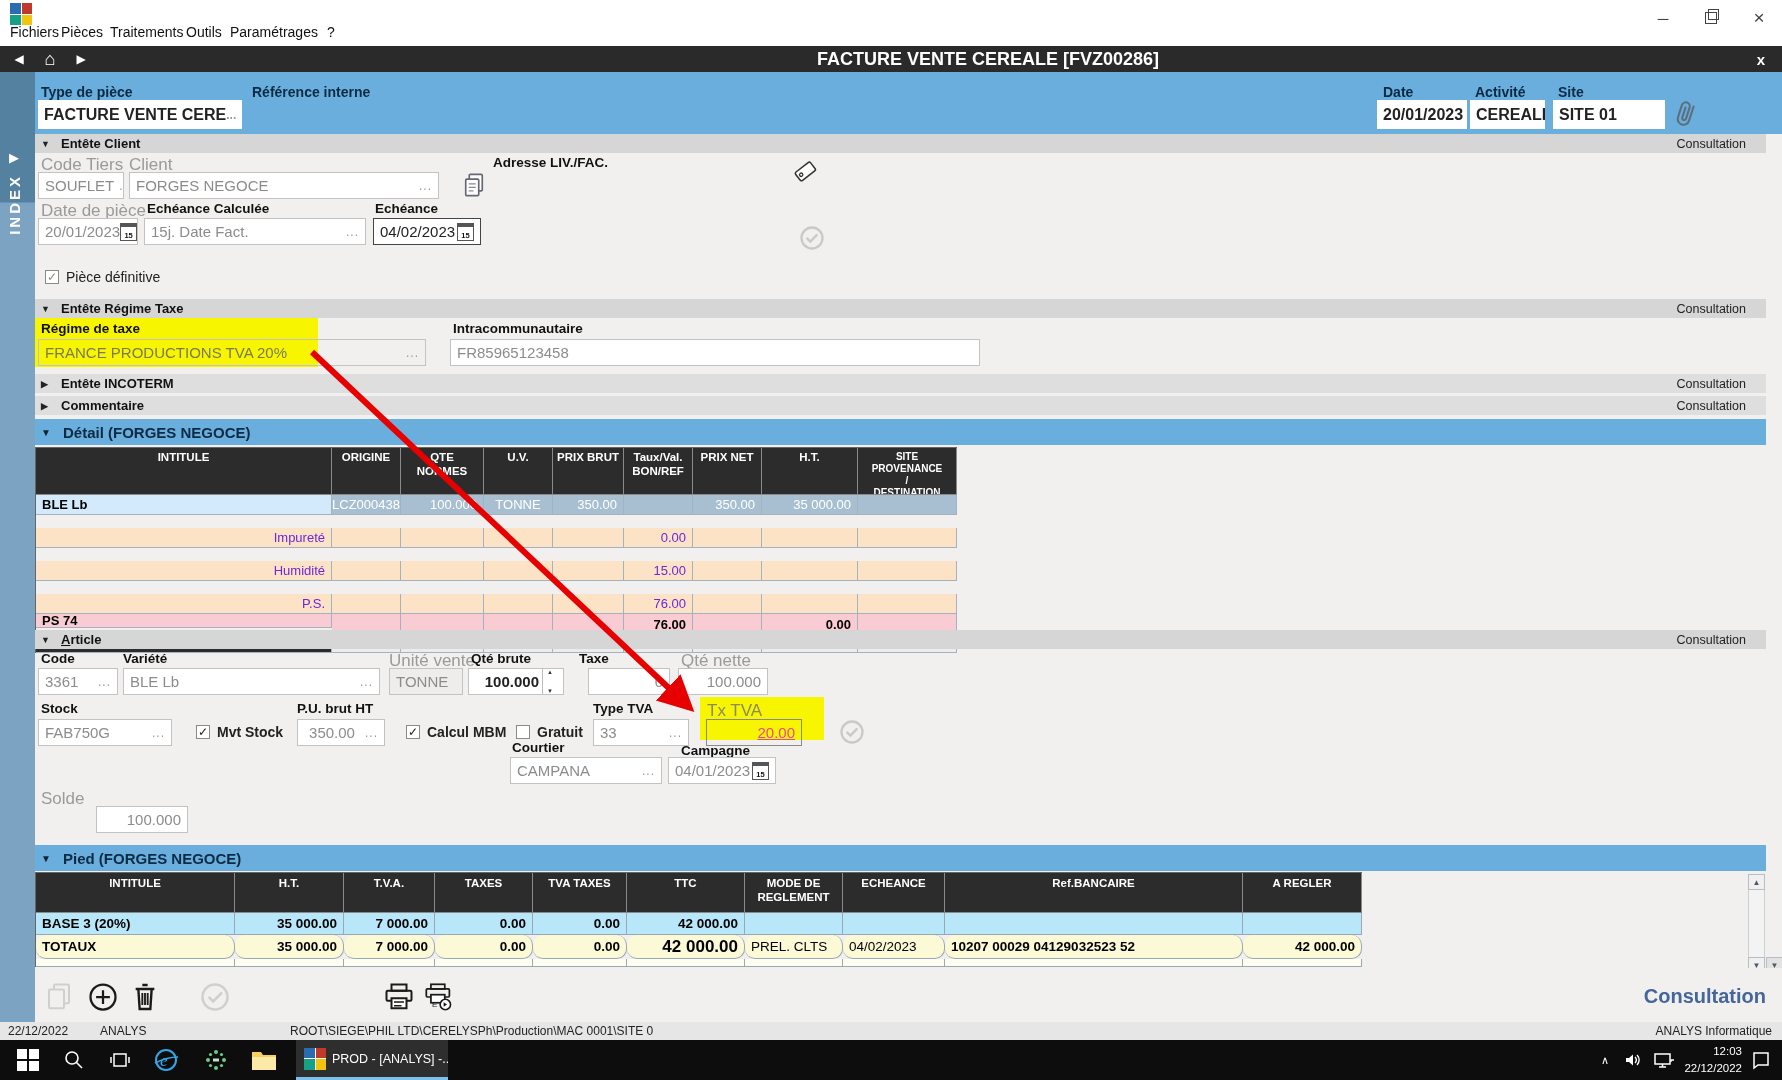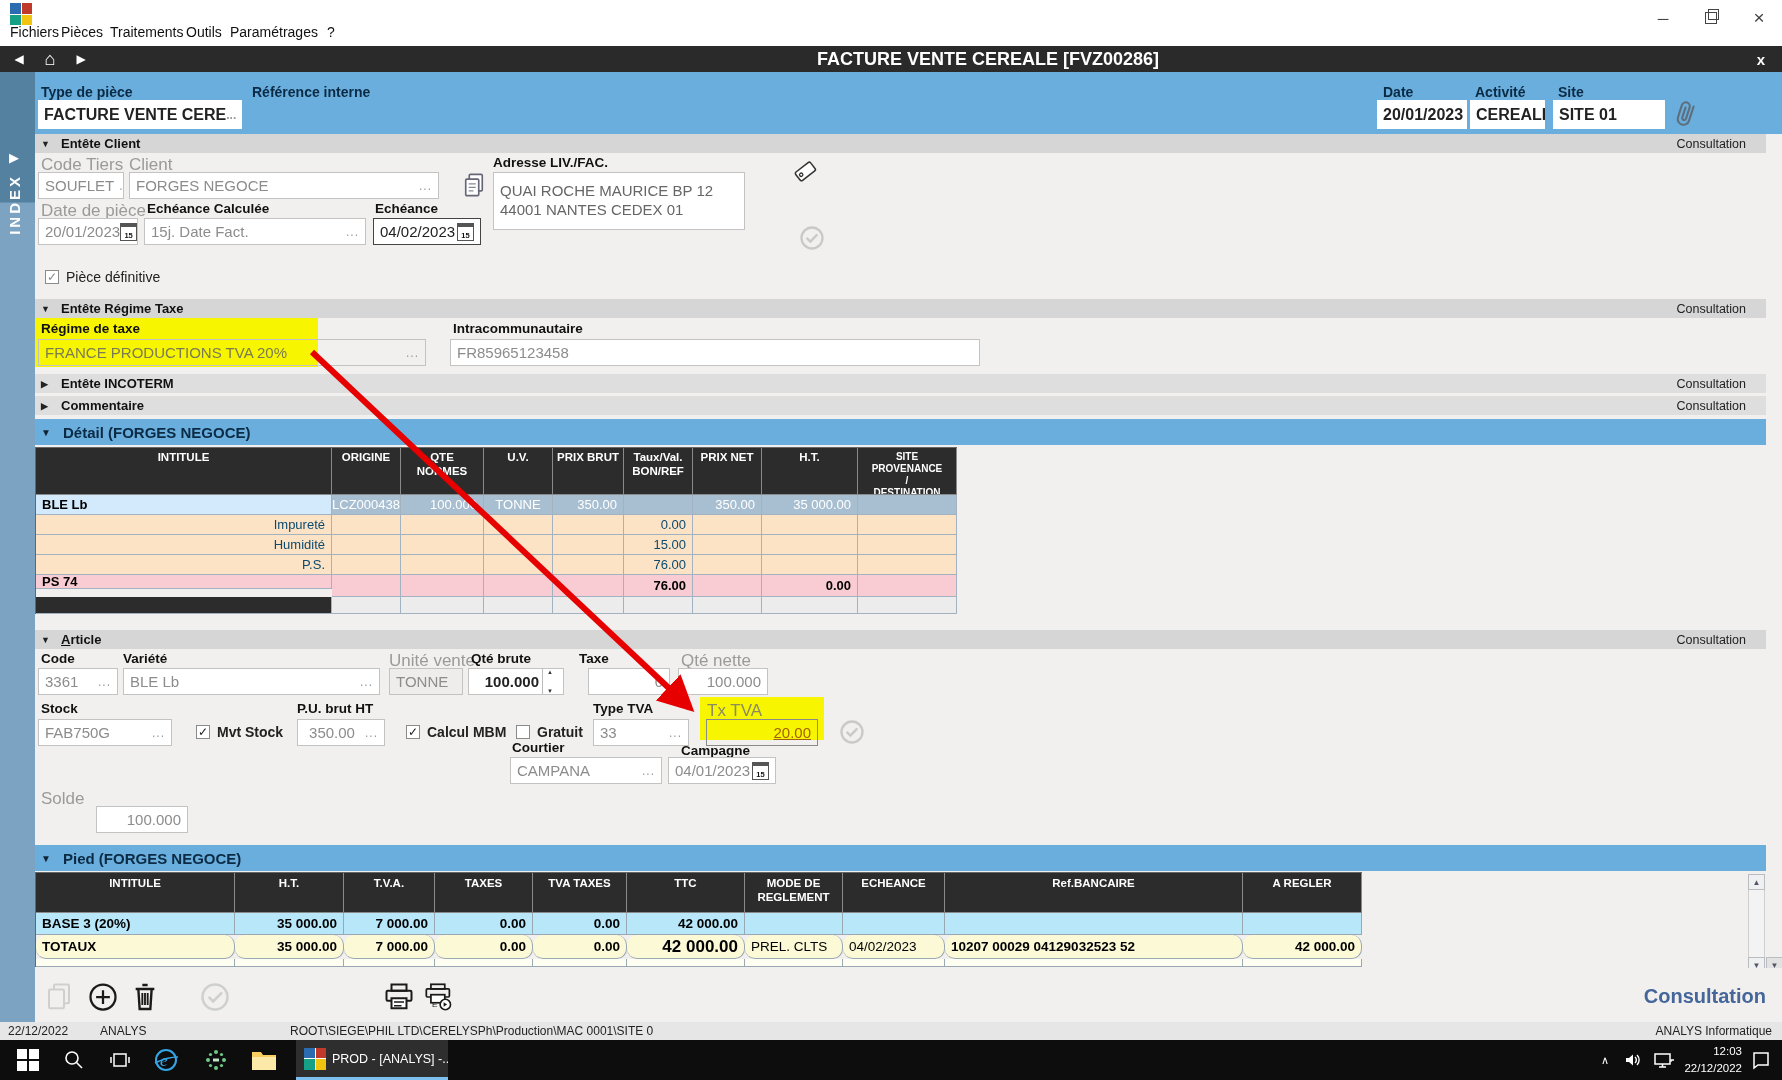--- a/index.html
+++ b/index.html
@@ -51,21 +51,21 @@
   
   .dgrid{position:absolute;left:35px;top:447px;display:grid;
     grid-template-columns:296px 69px 83px 69px 71px 69px 69px 96px 99px;border-left:1px solid #666;border-top:1px solid #666;}
   .dh{background:#2c2c2c;color:#fff;font-weight:bold;font-size:11.5px;text-align:center;white-space:pre-line;line-height:1.2;
     height:47px;box-sizing:border-box;border-right:1px solid #8a8a8a;border-bottom:1px solid #8a8a8a;
     display:flex;align-items:flex-start;justify-content:center;padding-top:3px;overflow:hidden;}
   .dc{height:20px;box-sizing:border-box;border-right:1px solid #a3b2c0;border-bottom:1px solid #a3b2c0;
     font-size:13px;display:flex;align-items:center;padding:0 6px;overflow:hidden;white-space:nowrap;}
   .r-main .dc{background:#a8bfd1;color:#fff;}
   .r-main .dc.first{background:#d3eafc;color:#000;font-weight:bold;}
-  .r-char .dc{background:#fde3c6;color:#0c4a6e;}
+  .r-char .dc{background:#fde3c6;color:#6d28d9;margin-top:13px;}
   .ra{justify-content:flex-end;}
   .ca{justify-content:center;}
   
   .pgrid{position:absolute;left:35px;top:872px;display:grid;
     grid-template-columns:199px 109px 91px 98px 94px 118px 98px 102px 298px 119px;border-left:1px solid #666;border-top:1px solid #666;}
   .ph{background:#2c2c2c;color:#fff;font-weight:bold;font-size:11.5px;text-align:center;white-space:pre-line;line-height:1.25;
     height:40px;box-sizing:border-box;border-right:1px solid #8a8a8a;border-bottom:1px solid #8a8a8a;
     display:flex;align-items:flex-start;justify-content:center;padding-top:3px;}
   .pc{box-sizing:border-box;border-right:1px solid #9aa8b4;border-bottom:1px solid #9aa8b4;font-size:13.5px;
     display:flex;align-items:center;padding:0 6px;overflow:hidden;white-space:nowrap;}
@@ -175,24 +175,20 @@
   <div class="fld" style="left:129px;top:172px;width:310px;">
     <span>FORGES NEGOCE</span>
       <span class="dots">...</span>
   </div>
   <div class="abs" style="left:462px;top:172px;">
     <svg width="24" height="26" viewBox="0 0 20 22">
         <rect x="6" y="2" width="11" height="14" rx="1" fill="#fff" stroke="#667" stroke-width="1.4"></rect>
         <rect x="3" y="6" width="11" height="14" rx="1" fill="#fff" stroke="#667" stroke-width="1.4"></rect>
         <path d="M5.5 10h6M5.5 13h6M5.5 16h4" stroke="#889" stroke-width="1"></path>
       </svg>
-  </div>
-  <div class="fld" style="left:493px;top:172px;width:252px;height:58px;align-items:flex-start;flex-direction:column;justify-content:center;line-height:1.25;color:#666;">
-    <span>QUAI ROCHE MAURICE BP 12</span>
-    <span>44001  NANTES CEDEX 01</span>
   </div>
   <div class="abs" style="left:792px;top:158px;">
     <svg width="26" height="26" viewBox="0 0 22 22">
         <g transform="rotate(-38 11 11)">
           <rect x="3" y="7" width="16" height="9" rx="1.5" fill="#fff" stroke="#333" stroke-width="1.3"></rect>
           <circle cx="6.5" cy="11.5" r="1.4" fill="none" stroke="#333" stroke-width="1.1"></circle>
         </g>
       </svg>
   </div>
   <div class="lblg" style="left:41px;top:201px;">Date de pièce</div>
@@ -363,21 +359,21 @@
       <span class="dots">...</span>
   </div>
   <div class="cb" style="left:406px;top:725px;">✓</div>
   <div class="cblbl b" style="left:427px;top:724px;">Calcul MBM</div>
   <div class="cb" style="left:516px;top:725px;"></div>
   <div class="cblbl b" style="left:537px;top:724px;">Gratuit</div>
   <div class="fld" style="left:593px;top:719px;width:96px;">
     <span>33</span>
       <span class="dots">...</span>
   </div>
-  <div class="fld" style="left:706px;top:719px;width:112px;background:transparent;border:1px solid #8a8a8a;color:#a16207;text-decoration:underline;">
+  <div class="fld" style="left:706px;top:719px;width:96px;background:transparent;border:1px solid #8a8a8a;color:#ec4899;text-decoration:underline;">
     <span class="val-r">20.00</span>
   </div>
   <div class="abs" style="left:838px;top:718px;">
     <svg width="28" height="28" viewBox="0 0 24 24">
         <circle cx="12" cy="12" r="9" fill="none" stroke="#c9c9c9" stroke-width="2"></circle>
         <path d="M8 12.5l2.6 2.6L16 9.5" fill="none" stroke="#c9c9c9" stroke-width="2" stroke-linecap="round"></path>
       </svg>
   </div>
 
   <div class="lbl" style="left:512px;top:740px;">Courtier</div>

